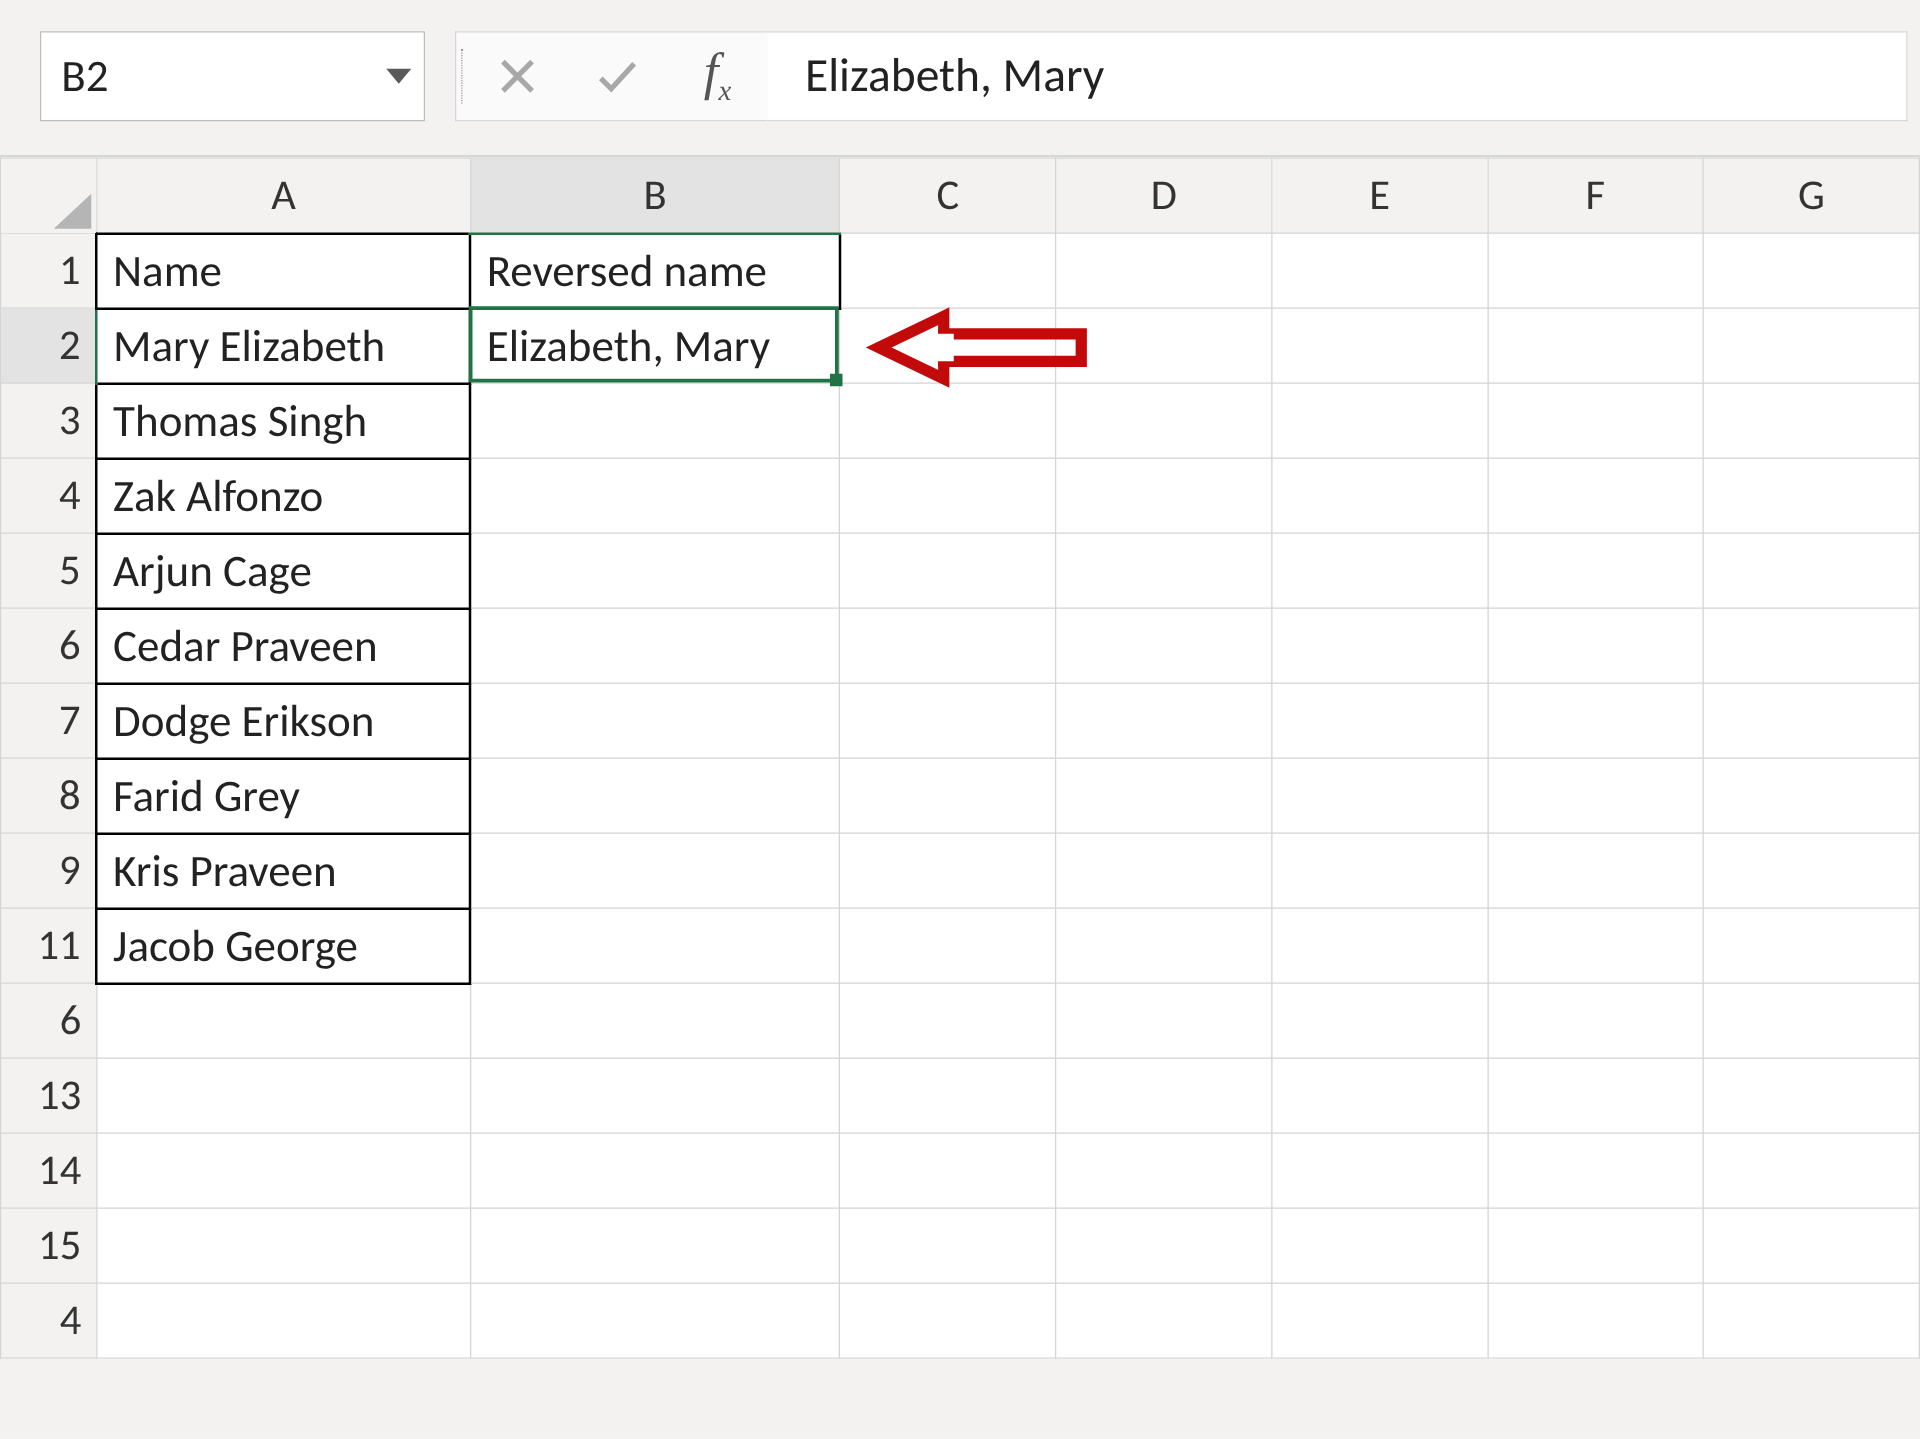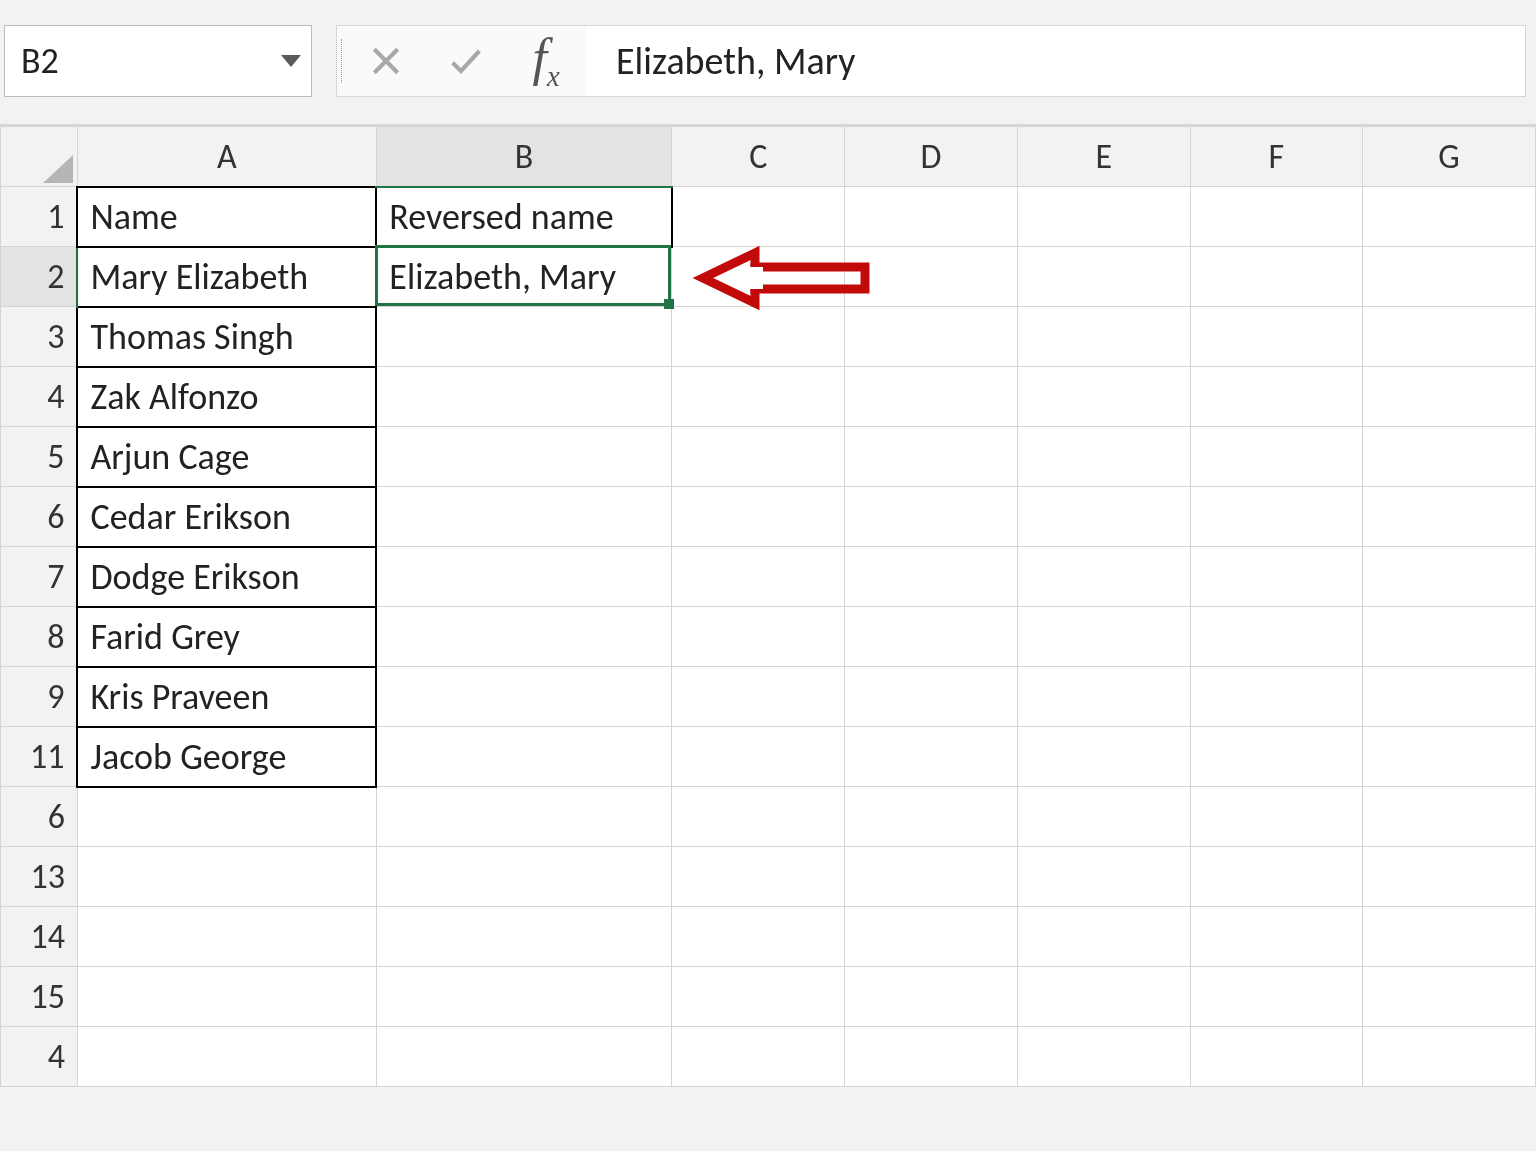--- a/index.html
+++ b/index.html
@@ -8,21 +8,21 @@
     width: 1536px; height: 1151px;
     font-family: "Segoe UI", "Calibri", Arial, sans-serif;
     background: #f3f2f1;
     overflow: hidden;
   }
 
   
   .formula-bar-area {
     display: flex;
     align-items: center;
-    padding: 15px 10px 18px 4px;
+    padding: 15px 10px 18px 32px;
     background: #f3f2f1;
     border-bottom: 2px solid #d6d6d6;
     height: 126px;
   }
   .name-box {
     width: 308px;
     height: 72px;
     background: #ffffff;
     border: 1px solid #bdbdbd;
     display: flex;
@@ -57,21 +57,21 @@
     height: 44px;
     margin: 0 4px;
   }
   .fx-btn {
     width: 80px; height: 70px;
     display: flex; align-items: center; justify-content: center;
     font-size: 40px;
     color: #a8a8a8;
   }
   .fx-btn.cancel svg, .fx-btn.enter svg { width: 40px; height: 40px; }
-  .fx-btn.fx { font-style: italic; font-family: "Times New Roman", serif; color: #555; font-size: 52px; }
+  .fx-btn.fx { font-style: italic; font-family: "Times New Roman", serif; color: #555; font-size: 42px; }
   .fx-btn.fx sub { font-size: 0.55em; vertical-align: sub; }
   .formula-input {
     flex: 1;
     height: 72px;
     background: #ffffff;
     border: 1px solid #d6d6d6;
     border-left: none;
     font-size: 38px;
     color: #222;
     padding: 0 30px;
@@ -275,21 +275,21 @@
           <td class="tbl-data"><span>Arjun Cage</span></td>
           <td></td>
           <td></td>
           <td></td>
           <td></td>
           <td></td>
           <td></td>
         </tr>
         <tr>
           <th class="rowhdr">6</th>
-          <td class="tbl-data"><span>Cedar Erikson</span></td>
+          <td class="tbl-data"><span>Cedar Praveen</span></td>
           <td></td>
           <td></td>
           <td></td>
           <td></td>
           <td></td>
           <td></td>
         </tr>
         <tr>
           <th class="rowhdr">7</th>
           <td class="tbl-data"><span>Dodge Erikson</span></td>

